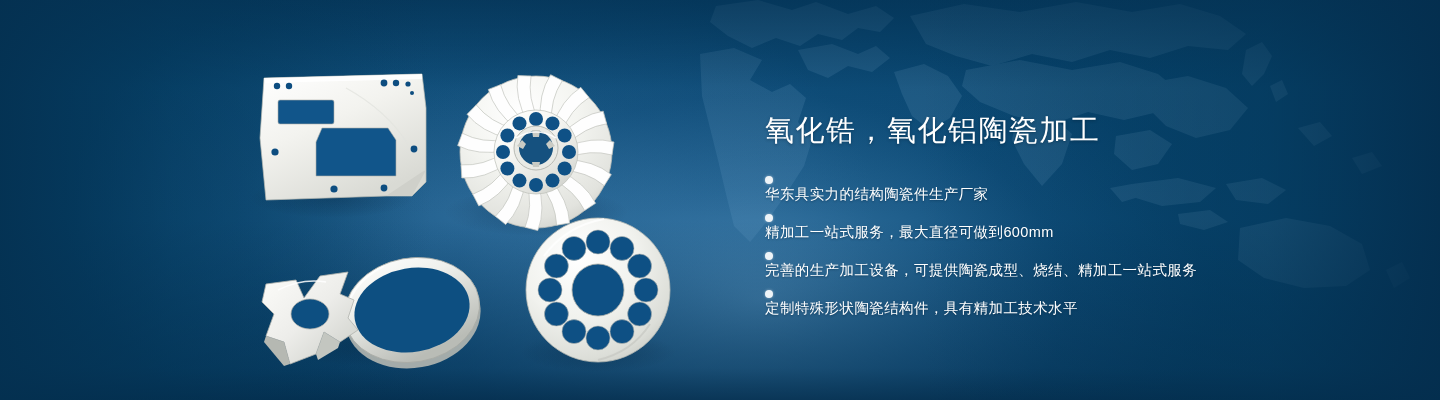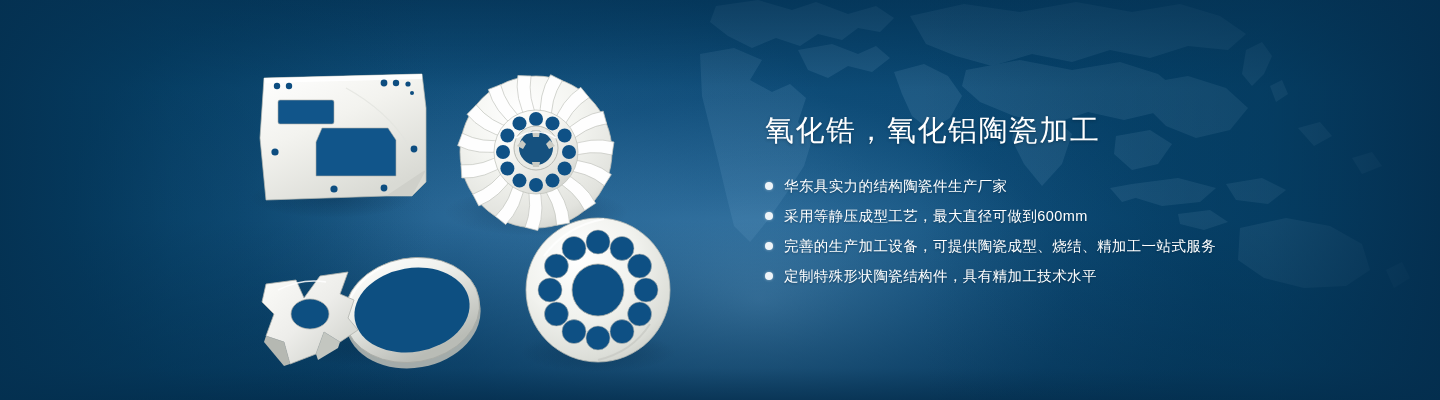--- a/index.html
+++ b/index.html
@@ -90,23 +90,24 @@
     line-height: 40px;
     letter-spacing: 1.5px;
     font-weight: 400;
     margin: 0 0 26px 0;
     white-space: nowrap;
     text-shadow: 0 1px 3px rgba(2,30,52,0.45);
   }
   .bullets { list-style: none; margin: 0; padding: 0; }
   .bullet {
     display: flex;
-    align-items: center;
+    align-items: flex-start;
     margin-bottom: 10px;
     white-space: nowrap;
+    flex-direction: column;
   }
   .bullet:last-child { margin-bottom: 0; }
   .bullet-dot {
     flex: 0 0 auto;
     width: 8px; height: 8px;
     border-radius: 50%;
     background: #eef4f8;
     margin-right: 11px;
     box-shadow: 0 0 3px rgba(255,255,255,0.45);
   }
@@ -366,21 +367,21 @@
   <div class="copy">
     <h1 class="headline">氧化锆，氧化铝陶瓷加工</h1>
 
     <ul class="bullets">
       <li class="bullet">
         <span class="bullet-dot"></span>
         <span class="bullet-text">华东具实力的结构陶瓷件生产厂家</span>
       </li>
       <li class="bullet">
         <span class="bullet-dot"></span>
-        <span class="bullet-text">采用等静压成型工艺，最大直径可做到600mm</span>
+        <span class="bullet-text">精加工一站式服务，最大直径可做到600mm</span>
       </li>
       <li class="bullet">
         <span class="bullet-dot"></span>
         <span class="bullet-text">完善的生产加工设备，可提供陶瓷成型、烧结、精加工一站式服务</span>
       </li>
       <li class="bullet">
         <span class="bullet-dot"></span>
         <span class="bullet-text">定制特殊形状陶瓷结构件，具有精加工技术水平</span>
       </li>
     </ul>

